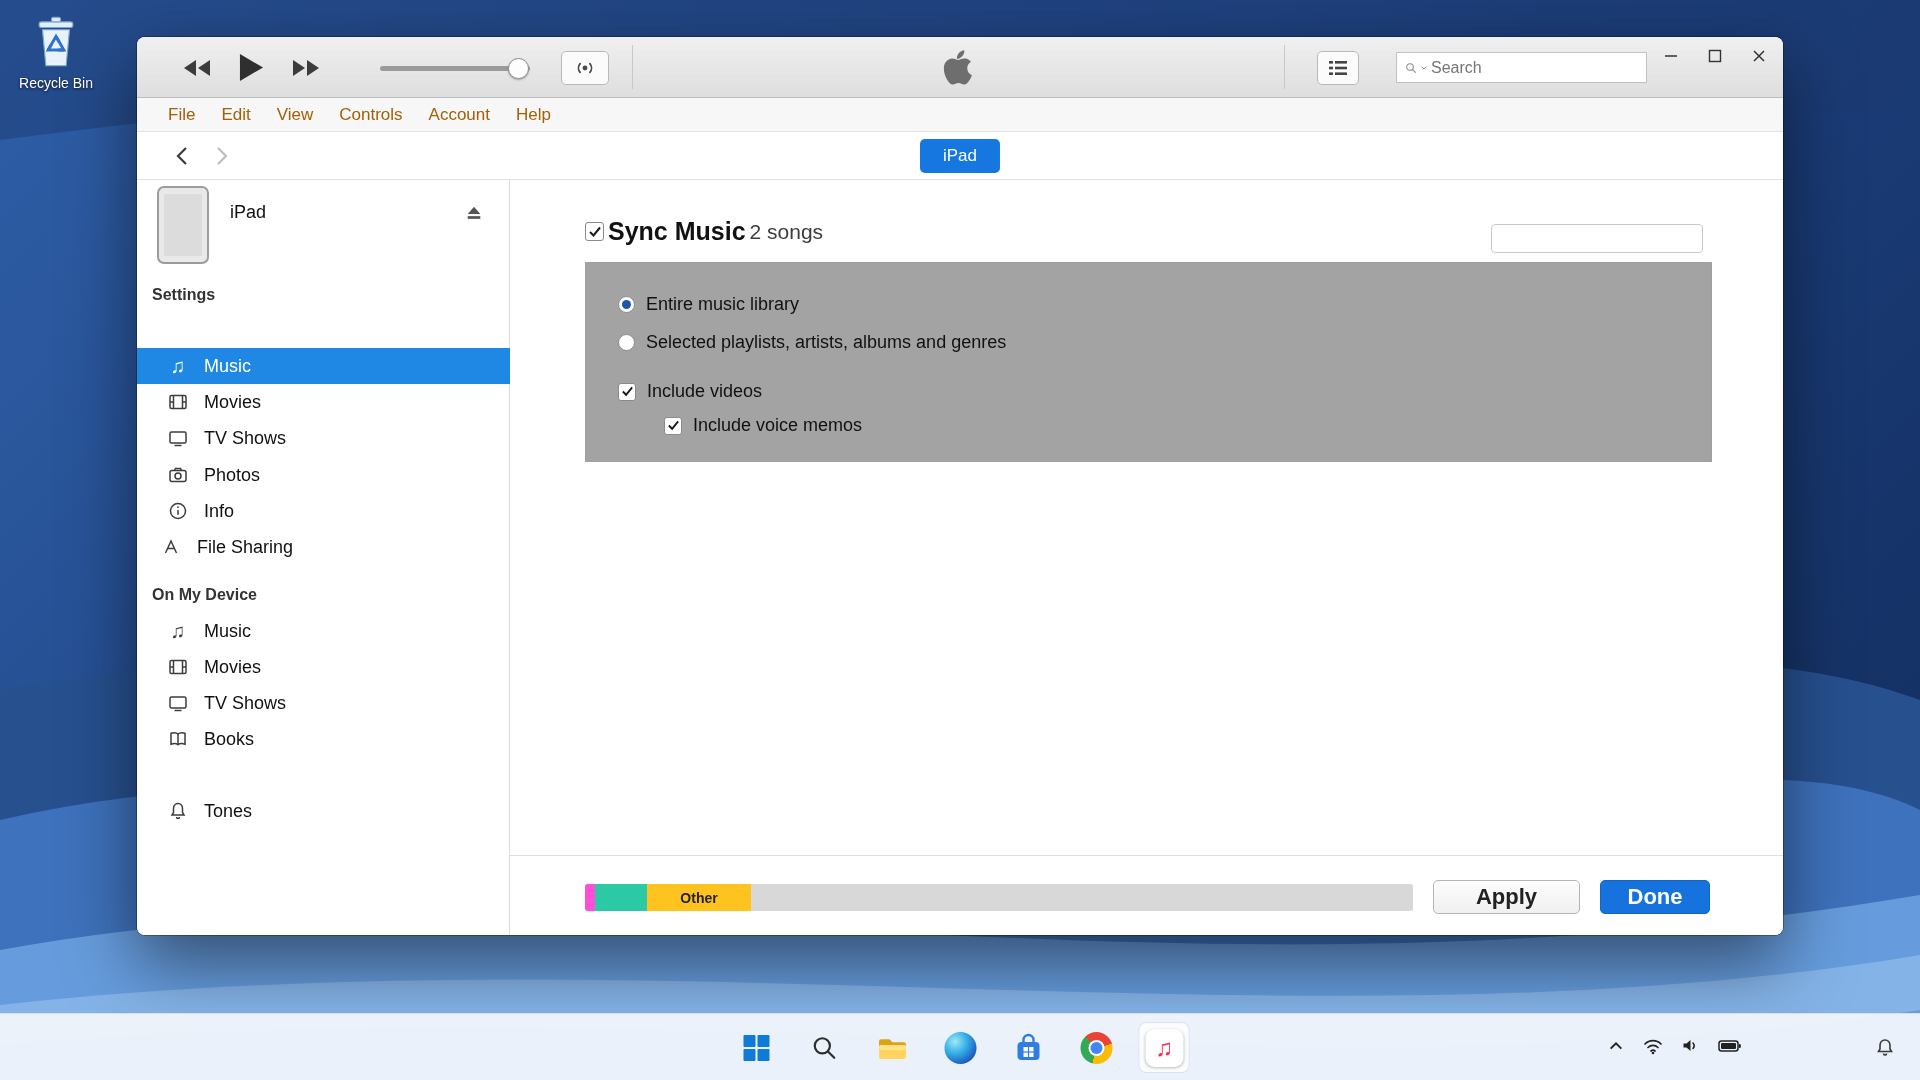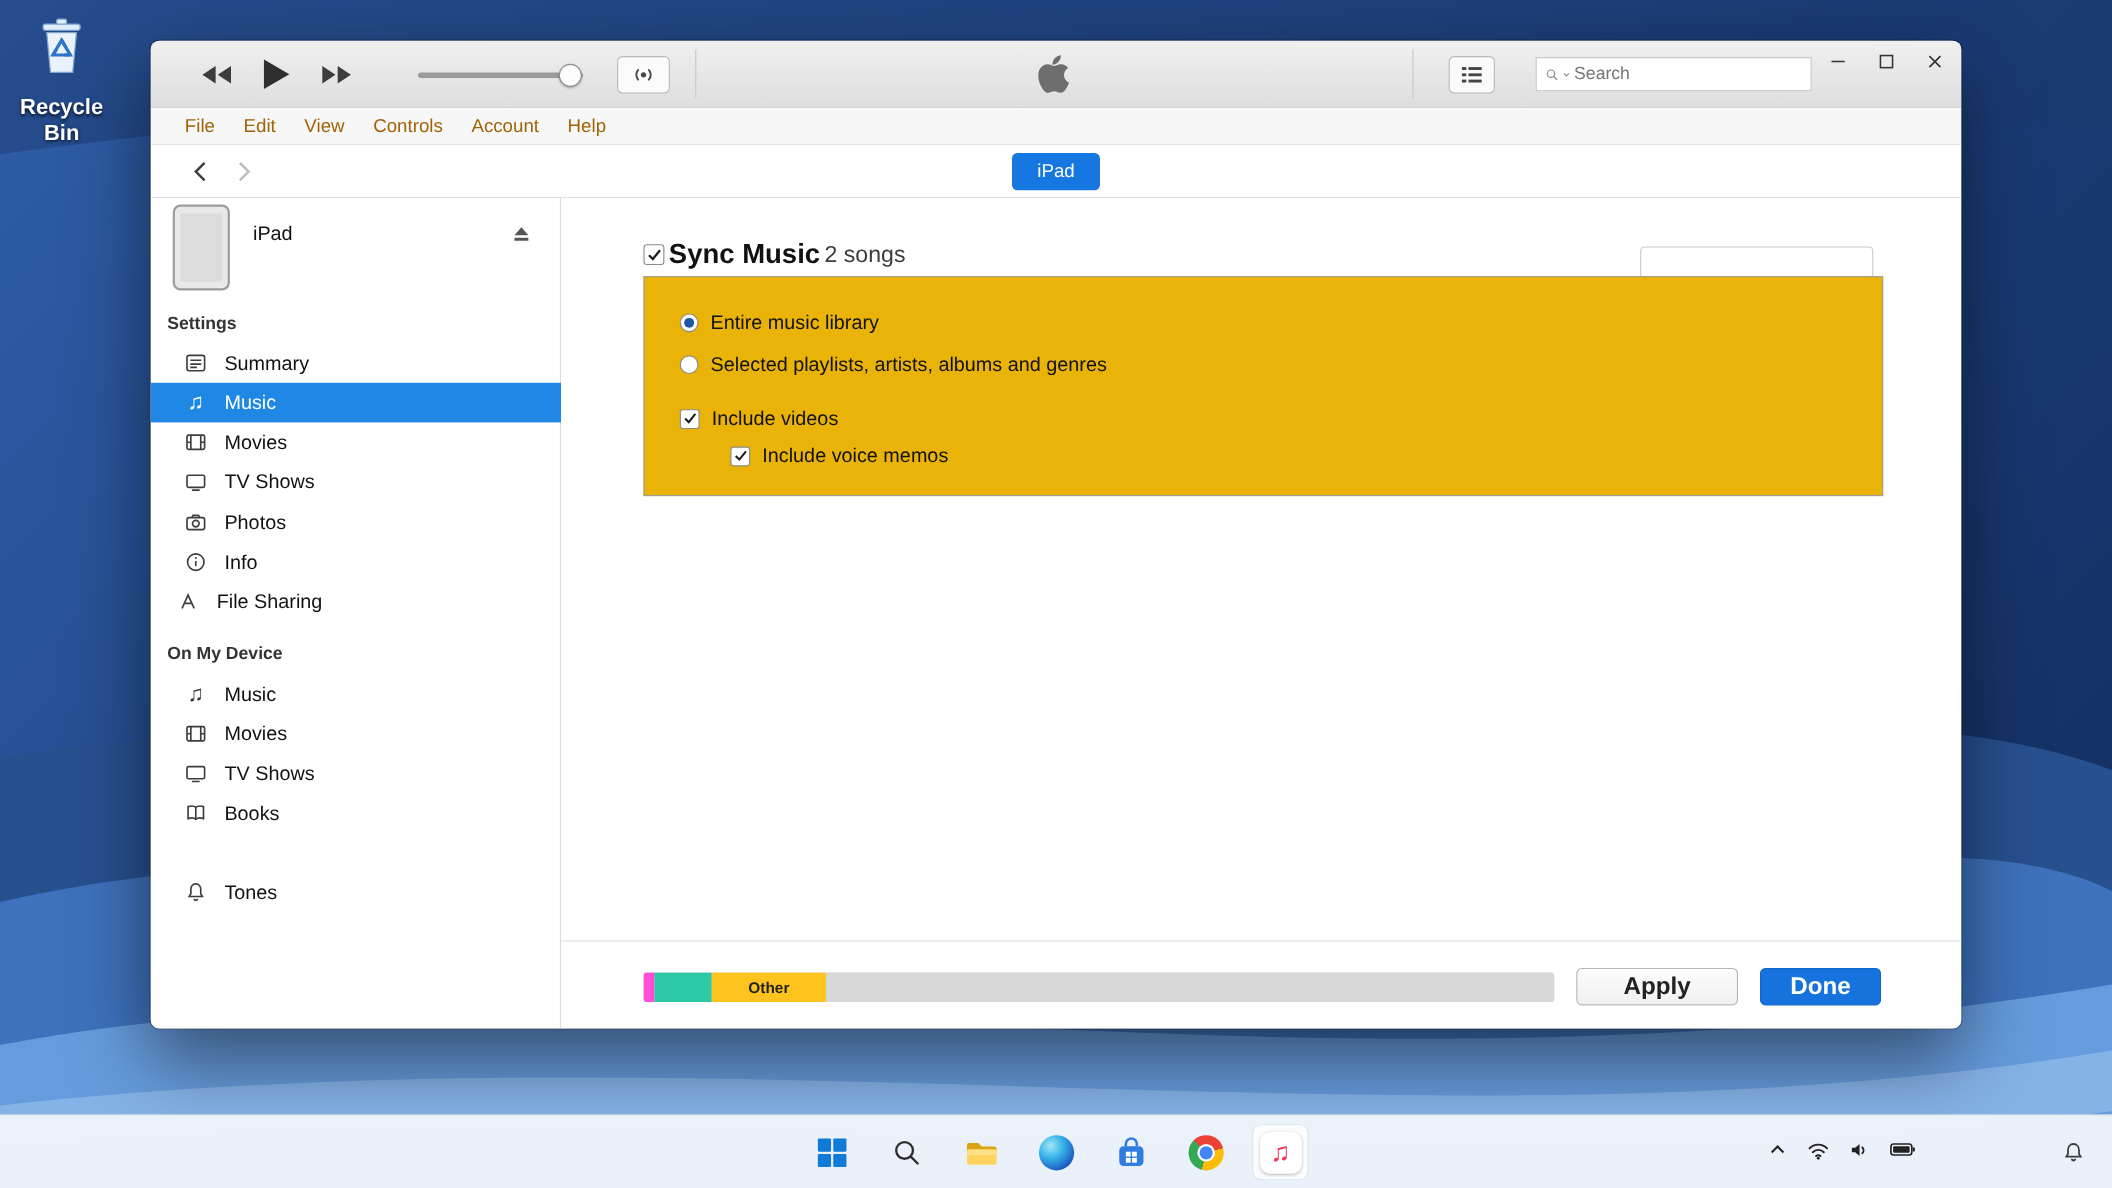--- a/index.html
+++ b/index.html
@@ -4,21 +4,21 @@
 <style>
   * { margin:0; padding:0; box-sizing:border-box; }
   html,body { width:1920px; height:1080px; overflow:hidden; }
   body { font-family:"Liberation Sans", sans-serif; }
   #screen { position:relative; width:1920px; height:1080px; overflow:hidden;
             background:linear-gradient(135deg,#2f5fa8 0%, #1c3f7d 55%, #122c5c 100%); }
   #wallpaper { position:absolute; inset:0; }
 
   
   .desk-icon { position:absolute; left:8px; top:14px; width:96px; text-align:center; cursor:default; }
-  .desk-icon .lbl { color:#fff; font-size:20px; text-shadow:0 1px 3px rgba(0,0,0,.8); margin-top:14px; display:block;font-weight:bold; }
+  .desk-icon .lbl { color:#fff; font-size:14px; text-shadow:0 1px 3px rgba(0,0,0,.8); margin-top:3px; display:block; }
 
   
   #win { position:absolute; left:137px; top:37px; width:1646px; height:898px;
          background:#fff; border-radius:8px; overflow:hidden;
          box-shadow:0 28px 70px rgba(0,0,0,.5), 0 0 0 1px rgba(0,0,0,.28); }
 
   .titlebar { position:absolute; left:0; top:0; width:100%; height:61px;
               background:linear-gradient(#f0f0f0,#dedede); border-bottom:1px solid #bdbdbd; }
   .tb-div { position:absolute; top:8px; bottom:8px; width:1px; background:#c8c8c8; }
   .transport { position:absolute; left:46px; top:0; height:61px; display:flex; align-items:center; gap:28px; }
@@ -61,21 +61,21 @@
 
   .main { position:absolute; left:373px; top:143px; right:0; bottom:0; background:#fff; }
   .sync-row { position:absolute; left:75px; top:37px; display:flex; align-items:center; gap:4px; }
   .cbx { width:19px; height:19px; background:#fff; border:1px solid #8a8a8a; border-radius:3px;
          display:flex; align-items:center; justify-content:center; }
   .sync-title { font-size:25px; font-weight:bold; color:#111; }
   .sync-count { font-size:21px; color:#3c3c3c; }
   .mini-search { position:absolute; left:981px; top:44px; width:212px; height:29px; background:#fff;
                  border:1px solid #c9c9c9; border-radius:4px; display:flex; align-items:center; padding:0 7px; }
   .mini-search input { border:none; outline:none; flex:1; font-size:15px; background:transparent; }
-  .panel { position:absolute; left:75px; top:71px; width:1127px; height:200px; background:#eab308; border:1px solid #9f9f9f; }
+  .panel { position:absolute; left:75px; top:82px; width:1127px; height:200px; background:#a3a3a3; border:1px solid #9f9f9f; }
   .opt-row { position:absolute; left:32px; display:flex; align-items:center; gap:11px; font-size:18px; color:#111; }
   .radio { width:17px; height:17px; border:1px solid #8a8a8a; border-radius:50%; background:#fff;
            display:flex; align-items:center; justify-content:center; }
   .radio .dot { width:9px; height:9px; border-radius:50%; background:#1e56a8; }
   .cbx2 { width:18px; height:18px; background:#fff; border:1px solid #8a8a8a; border-radius:3px;
           display:flex; align-items:center; justify-content:center; }
 
   .foot-sep { position:absolute; left:0; right:0; top:675px; height:1px; background:#dedede; }
   .capbar { position:absolute; left:75px; top:704px; width:828px; height:27px; background:#d8d8d8;
             border-radius:3px; overflow:hidden; display:flex; }
@@ -246,31 +246,20 @@
       <span class="dev-name">iPad</span>
       <span class="eject">
         <svg width="18" height="18" viewBox="0 0 20 20" fill="currentColor">
           <polygon points="10,3 17,11 3,11"></polygon>
             <rect x="3" y="13.5" width="14" height="3"></rect>
         </svg>
       </span>
 
       <span class="sb-head" style="top:106px;">Settings</span>
 
-      <div class="sb-row" style="top:132px;">
-        <span class="ic">
-          <svg width="20" height="20" viewBox="0 0 20 20" fill="none" stroke="currentColor" stroke-width="1.5">
-            <rect x="2" y="3" width="16" height="14" rx="2"></rect>
-              <line x1="5" y1="7.5" x2="15" y2="7.5"></line>
-              <line x1="5" y1="11" x2="15" y2="11"></line>
-              <line x1="5" y1="14" x2="11" y2="14"></line>
-          </svg>
-        </span>
-        <span>Summary</span>
-      </div>
 
       <div class="sb-row sel" style="top:168px;">
         <span class="ic glyph">♫</span>
         <span>Music</span>
       </div>
 
       <div class="sb-row" style="top:204px;">
         <span class="ic">
           <svg width="20" height="20" viewBox="0 0 20 20" fill="none" stroke="currentColor" stroke-width="1.5">
             <rect x="2" y="3.5" width="16" height="13" rx="1.5"></rect>

